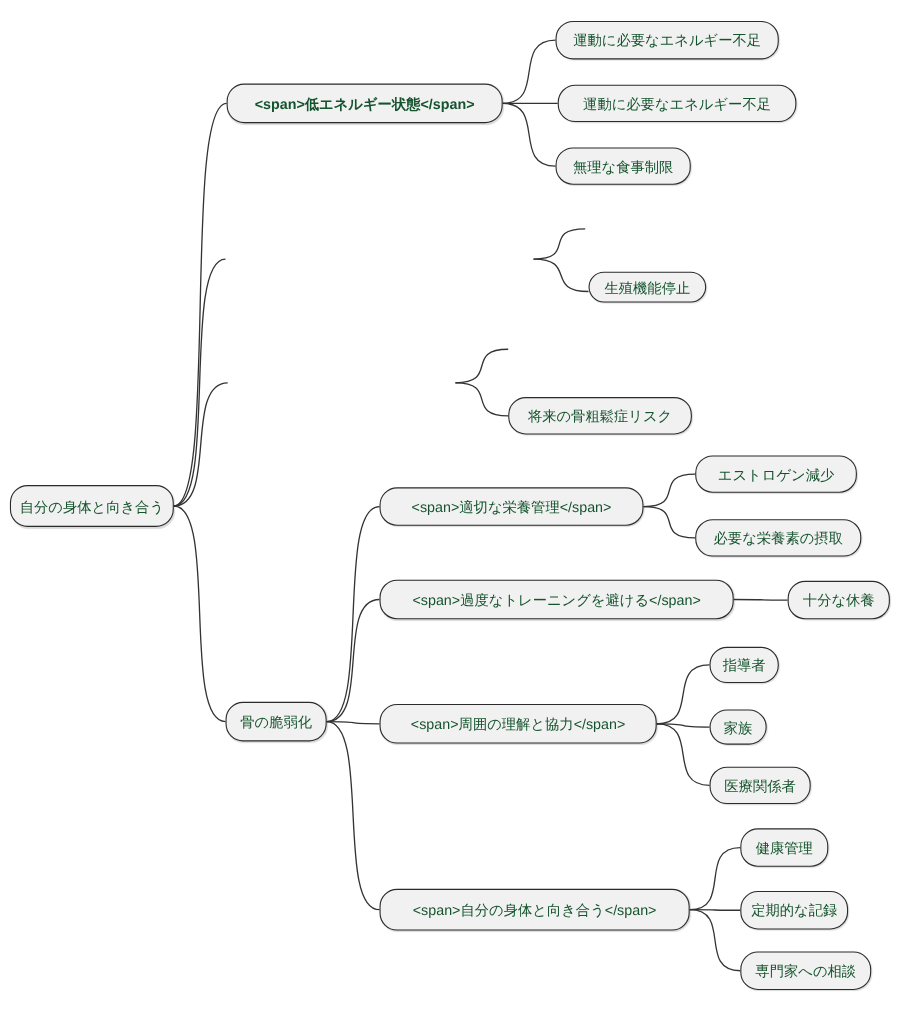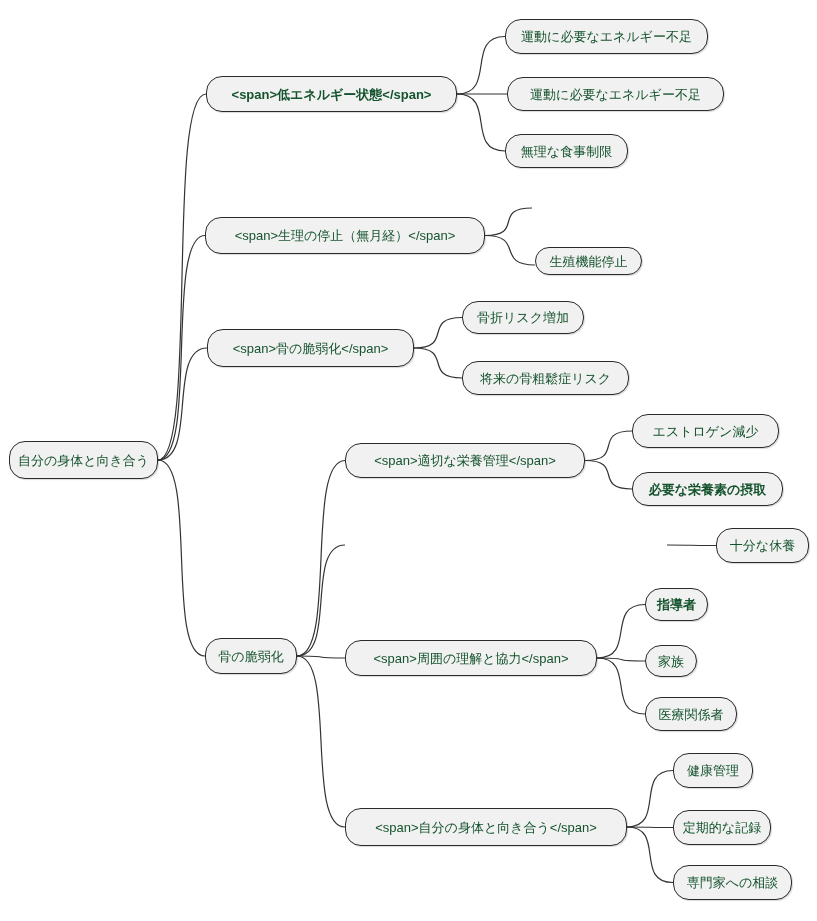--- a/index.html
+++ b/index.html
@@ -67,31 +67,29 @@
       <path d="M 627 827 C 666.1 827, 633.9 770.5, 673 770.5" fill="none" stroke="#333333" stroke-width="1.2"></path>
       <path d="M 627 827 C 666.1 827, 633.9 827.5, 673 827.5" fill="none" stroke="#333333" stroke-width="1.2"></path>
       <path d="M 627 827 C 666.1 827, 633.9 882.5, 673 882.5" fill="none" stroke="#333333" stroke-width="1.2"></path>
     </svg>
 
 <div class="node" style="left: 9px; top: 441px; width: 149px; height: 38px;">自分の身体と向き合う</div>
     <div class="node" style="left: 206px; top: 76px; width: 251px; height: 36px; font-weight: bold;">&lt;span&gt;低エネルギー状態&lt;/span&gt;</div>
     <div class="node" style="left: 505px; top: 19px; width: 203px; height: 35px;">運動に必要なエネルギー不足</div>
     <div class="node" style="left: 507px; top: 77px; width: 217px; height: 34px;">運動に必要なエネルギー不足</div>
     <div class="node" style="left: 505px; top: 134px; width: 123px; height: 34px;">無理な食事制限</div>
-    <div class="node" style="left: 205px; top: 217px; width: 280px; height: 37px;">&lt;span&gt;生理の停止（無月経）&lt;/span&gt;</div>
     <div class="node" style="left: 535px; top: 247px; width: 107px; height: 28px;">生殖機能停止</div>
-    <div class="node" style="left: 207px; top: 329px; width: 207px; height: 38px;">&lt;span&gt;骨の脆弱化&lt;/span&gt;</div>
-    <div class="node" style="left: 462px; top: 301px; width: 122px; height: 33px;">骨折リスク増加</div>
     <div class="node" style="left: 462px; top: 361px; width: 167px; height: 34px;">将来の骨粗鬆症リスク</div>
     <div class="node" style="left: 205px; top: 638px; width: 92px; height: 36px;">骨の脆弱化</div>
     <div class="node" style="left: 345px; top: 443px; width: 240px; height: 35px;">&lt;span&gt;適切な栄養管理&lt;/span&gt;</div>
     <div class="node" style="left: 632px; top: 414px; width: 147px; height: 34px;">エストロゲン減少</div>
-    <div class="node" style="left: 632px; top: 472px; width: 151px; height: 34px; font-weight: bold;">必要な栄養素の摂取</div>
+    <div class="node" style="left: 632px; top: 472px; width: 151px; height: 34px;">必要な栄養素の摂取</div>
+    <div class="node" style="left: 345px; top: 527px; width: 322px; height: 36px;">&lt;span&gt;過度なトレーニングを避ける&lt;/span&gt;</div>
     <div class="node" style="left: 716px; top: 528px; width: 93px; height: 35px;">十分な休養</div>
     <div class="node" style="left: 345px; top: 640px; width: 252px; height: 36px;">&lt;span&gt;周囲の理解と協力&lt;/span&gt;</div>
-    <div class="node" style="left: 645px; top: 588px; width: 63px; height: 33px; font-weight: bold;">指導者</div>
+    <div class="node" style="left: 645px; top: 588px; width: 63px; height: 33px;">指導者</div>
     <div class="node" style="left: 645px; top: 645px; width: 52px; height: 32px; text-align: center;">家族</div>
     <div class="node" style="left: 645px; top: 697px; width: 92px; height: 34px;">医療関係者</div>
     <div class="node" style="left: 345px; top: 808px; width: 282px; height: 38px;">&lt;span&gt;自分の身体と向き合う&lt;/span&gt;</div>
     <div class="node" style="left: 673px; top: 753px; width: 80px; height: 35px;">健康管理</div>
     <div class="node" style="left: 673px; top: 810px; width: 98px; height: 35px;">定期的な記録</div>
     <div class="node" style="left: 673px; top: 865px; width: 119px; height: 35px; text-align: right;">専門家への相談</div>
   </div>
 
 </body></html>

